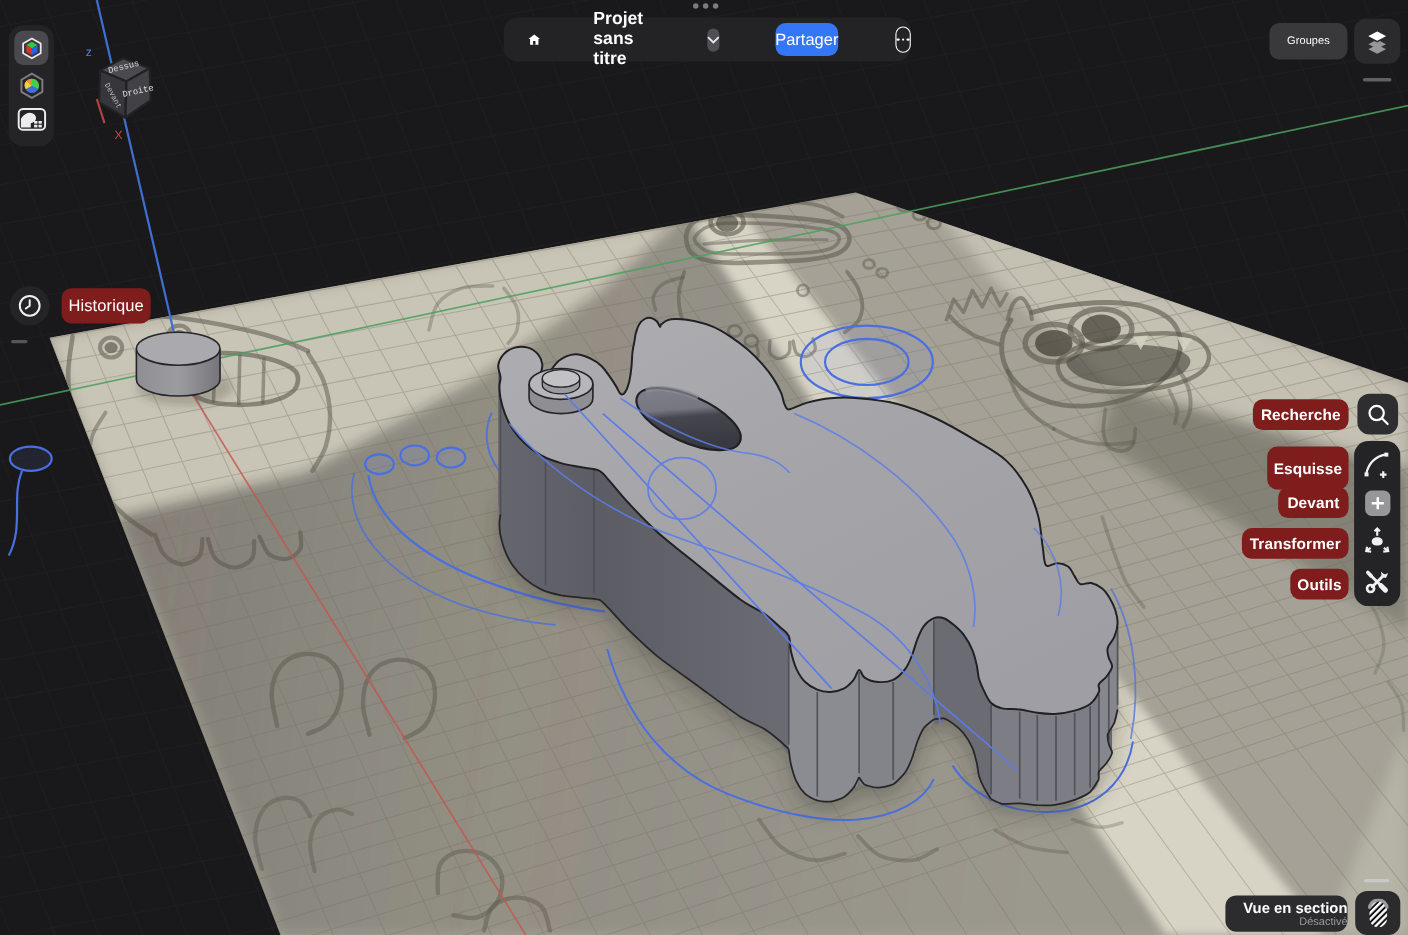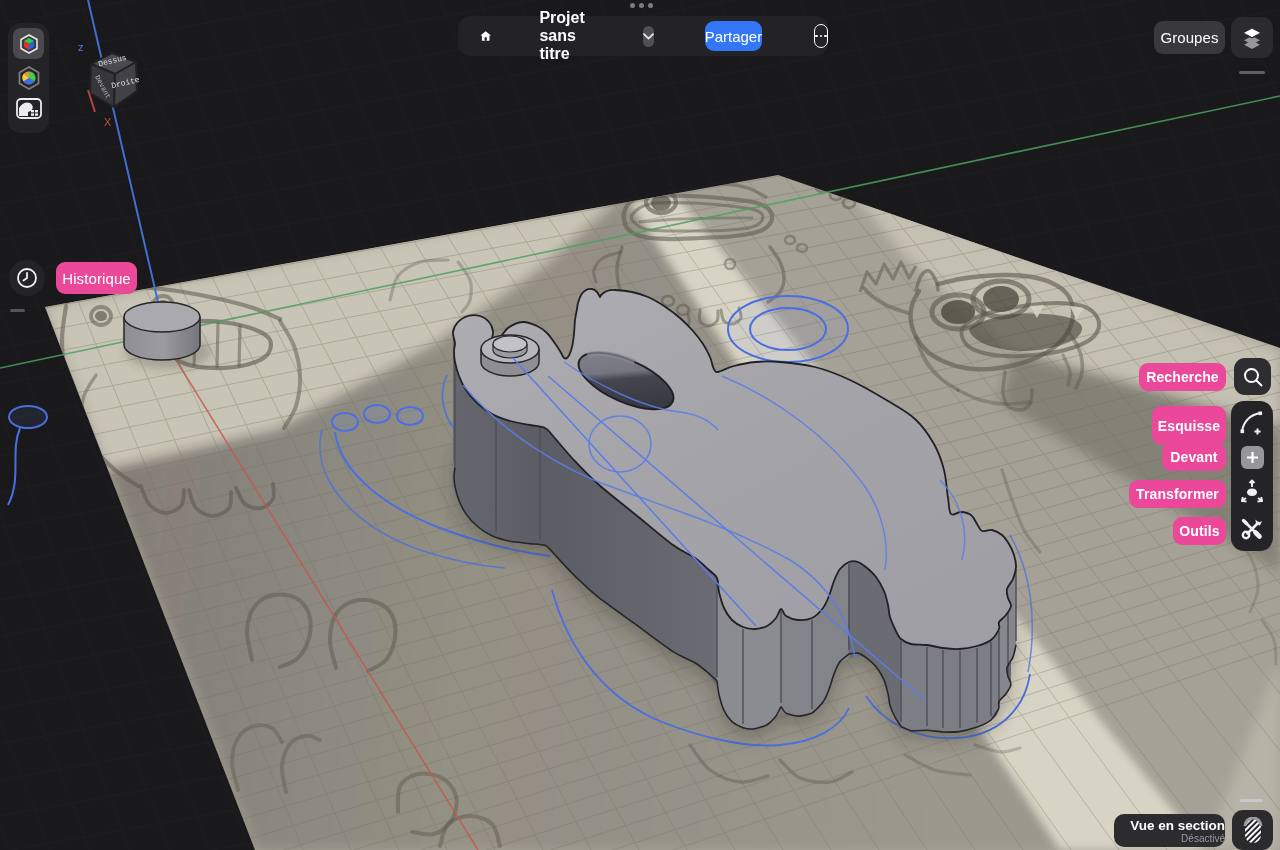--- a/index.html
+++ b/index.html
@@ -1,19 +1,19 @@
 <!DOCTYPE html>
 <html><head><meta charset="utf-8"><style>
 * { margin:0; padding:0; box-sizing:border-box; }
 html,body { width:1280px; height:850px; overflow:hidden; background:#19191b;
   font-family:"Liberation Sans", sans-serif; }
 #stage { position:relative; width:1280px; height:850px; }
 #scene { position:absolute; left:0; top:0; }
 .abs { position:absolute; }
-.lbl { background:#ec4899; color:#fff; border-radius:9px; font-size:14px; font-weight:700;
+.lbl { background:#7f1d1d; color:#fff; border-radius:9px; font-size:14px; font-weight:700;
   display:flex; align-items:center; justify-content:center; letter-spacing:0.1px; }
 .ibtn { background:#2b2b2e; border-radius:11px; display:flex;align-items:center;justify-content:center; }
 svg.ic { display:block; }
 </style></head>
 <body>
 <div id="stage">
 <div id="scene"><svg width="1280" height="850" viewBox="0 0 1280 850">
 <defs>
 <path id="bear" d="M455.0,343.0 C454.8,339.8 452.5,335.5 453.0,332.0 C453.5,328.5 455.5,324.7 458.0,322.0 C460.5,319.3 464.3,317.0 468.0,316.0 C471.7,315.0 476.5,315.0 480.0,316.0 C483.5,317.0 486.8,319.5 489.0,322.0 C491.2,324.5 492.5,328.0 493.0,331.0 C493.5,334.0 491.5,338.0 492.0,340.0 C492.5,342.0 493.3,345.0 496.0,343.0 C498.7,341.0 503.5,331.5 508.0,328.0 C512.5,324.5 518.2,322.3 523.0,322.0 C527.8,321.7 533.0,324.2 537.0,326.0 C541.0,327.8 544.2,330.3 547.0,333.0 C549.8,335.7 551.8,339.0 554.0,342.0 C556.2,345.0 558.3,348.3 560.0,351.0 C561.7,353.7 562.7,357.0 564.0,358.0 C565.3,359.0 566.7,358.8 568.0,357.0 C569.3,355.2 571.0,350.8 572.0,347.0 C573.0,343.2 573.5,338.5 574.0,334.0 C574.5,329.5 574.5,324.2 575.0,320.0 C575.5,315.8 576.5,311.8 577.0,309.0 C577.5,306.2 577.3,305.3 578.0,303.0 C578.7,300.7 579.7,297.2 581.0,295.0 C582.3,292.8 584.2,291.0 586.0,290.0 C587.8,289.0 590.2,288.7 592.0,289.0 C593.8,289.3 595.7,290.7 597.0,292.0 C598.3,293.3 599.3,296.5 600.0,297.0 C600.7,297.5 599.8,296.0 601.0,295.0 C602.2,294.0 604.7,291.8 607.0,291.0 C609.3,290.2 610.8,289.8 615.0,290.0 C619.2,290.2 626.5,290.8 632.0,292.0 C637.5,293.2 642.7,294.7 648.0,297.0 C653.3,299.3 658.7,302.5 664.0,306.0 C669.3,309.5 675.2,313.8 680.0,318.0 C684.8,322.2 689.2,326.7 693.0,331.0 C696.8,335.3 700.2,339.7 703.0,344.0 C705.8,348.3 708.3,353.2 710.0,357.0 C711.7,360.8 712.0,364.5 713.0,367.0 C714.0,369.5 714.7,371.3 716.0,372.0 C717.3,372.7 718.0,372.0 721.0,371.0 C724.0,370.0 728.3,367.5 734.0,366.0 C739.7,364.5 747.3,362.7 755.0,362.0 C762.7,361.3 770.0,361.2 780.0,362.0 C790.0,362.8 803.3,364.0 815.0,367.0 C826.7,370.0 837.8,374.3 850.0,380.0 C862.2,385.7 877.2,394.5 888.0,401.0 C898.8,407.5 907.3,411.8 915.0,419.0 C922.7,426.2 929.2,435.5 934.0,444.0 C938.8,452.5 941.7,461.0 944.0,470.0 C946.3,479.0 946.8,490.7 948.0,498.0 C949.2,505.3 948.8,511.7 951.0,514.0 C953.2,516.3 957.7,511.8 961.0,512.0 C964.3,512.2 968.3,513.0 971.0,515.0 C973.7,517.0 975.2,521.3 977.0,524.0 C978.8,526.7 979.5,530.0 982.0,531.0 C984.5,532.0 988.7,529.3 992.0,530.0 C995.3,530.7 999.2,532.7 1002.0,535.0 C1004.8,537.3 1007.0,540.7 1009.0,544.0 C1011.0,547.3 1012.8,551.2 1014.0,555.0 C1015.2,558.8 1016.2,563.0 1016.0,567.0 C1015.8,571.0 1014.5,575.3 1013.0,579.0 C1011.5,582.7 1007.8,585.8 1007.0,589.0 C1006.2,592.2 1007.3,595.2 1008.0,598.0 C1008.7,600.8 1011.3,603.2 1011.0,606.0 C1010.7,608.8 1008.0,612.3 1006.0,615.0 C1004.0,617.7 1000.2,619.7 999.0,622.0 C997.8,624.3 1000.3,626.0 999.0,629.0 C997.7,632.0 994.7,637.2 991.0,640.0 C987.3,642.8 982.3,644.5 977.0,646.0 C971.7,647.5 964.7,648.7 959.0,649.0 C953.3,649.3 948.3,648.7 943.0,648.0 C937.7,647.3 932.3,645.7 927.0,645.0 C921.7,644.3 915.3,645.0 911.0,644.0 C906.7,643.0 903.7,641.5 901.0,639.0 C898.3,636.5 896.8,632.7 895.0,629.0 C893.2,625.3 891.2,621.0 890.0,617.0 C888.8,613.0 889.0,609.3 888.0,605.0 C887.0,600.7 886.0,595.7 884.0,591.0 C882.0,586.3 878.8,580.8 876.0,577.0 C873.2,573.2 870.0,570.5 867.0,568.0 C864.0,565.5 861.0,563.0 858.0,562.0 C855.0,561.0 852.0,560.8 849.0,562.0 C846.0,563.2 842.5,565.8 840.0,569.0 C837.5,572.2 835.8,576.5 834.0,581.0 C832.2,585.5 830.8,591.5 829.0,596.0 C827.2,600.5 825.8,604.3 823.0,608.0 C820.2,611.7 816.2,616.0 812.0,618.0 C807.8,620.0 802.3,620.3 798.0,620.0 C793.7,619.7 788.8,617.8 786.0,616.0 C783.2,614.2 782.7,608.7 781.0,609.0 C779.3,609.3 778.3,615.2 776.0,618.0 C773.7,620.8 770.5,624.2 767.0,626.0 C763.5,627.8 759.0,628.8 755.0,629.0 C751.0,629.2 746.8,628.5 743.0,627.0 C739.2,625.5 735.2,623.2 732.0,620.0 C728.8,616.8 726.2,612.7 724.0,608.0 C721.8,603.3 720.2,597.0 719.0,592.0 C717.8,587.0 718.7,581.7 717.0,578.0 C715.3,574.3 712.7,573.3 709.0,570.0 C705.3,566.7 701.0,562.2 695.0,558.0 C689.0,553.8 682.8,552.2 673.0,545.0 C663.2,537.8 648.5,525.2 636.0,515.0 C623.5,504.8 608.7,493.5 598.0,484.0 C587.3,474.5 579.5,466.0 572.0,458.0 C564.5,450.0 557.5,441.0 553.0,436.0 C548.5,431.0 548.8,429.8 545.0,428.0 C541.2,426.2 535.8,426.2 530.0,425.0 C524.2,423.8 516.3,422.8 510.0,421.0 C503.7,419.2 497.5,417.0 492.0,414.0 C486.5,411.0 481.3,407.0 477.0,403.0 C472.7,399.0 469.0,394.5 466.0,390.0 C463.0,385.5 460.8,380.7 459.0,376.0 C457.2,371.3 455.8,366.2 455.0,362.0 C454.2,357.8 454.0,354.2 454.0,351.0 C454.0,347.8 455.2,346.2 455.0,343.0 Z"></path>
 <clipPath id="pclip">
@@ -443,21 +443,21 @@
         </svg>
 </div>
 <div style="margin-left:16px;width:85px;height:30px;background:#3477f6;border-radius:9px;color:#fff;font-size:15px;display:flex;align-items:center;justify-content:center;">Partager</div>
 <div style="margin-left:17px;width:24px;height:24px;border-radius:13px;border:1.6px solid #fff;display:flex;align-items:center;justify-content:center;gap:2px;">
 <div style="width:2.6px;height:2.6px;border-radius:2px;background:#fff"></div>
 <div style="width:2.6px;height:2.6px;border-radius:2px;background:#fff"></div>
 <div style="width:2.6px;height:2.6px;border-radius:2px;background:#fff"></div>
 </div>
 </div>
 
-<div class="abs lbl" style="left:1154px;top:21px;width:71px;height:33px;font-weight:400;font-size:15px;background:#39393c;">Groupes</div>
+<div class="abs lbl" style="left:1154px;top:21px;width:71px;height:33px;font-weight:400;font-size:10px;background:#39393c;">Groupes</div>
 <div class="abs ibtn" style="left:1231px;top:17px;width:42px;height:41px;">
 <svg class="ic" width="26" height="26" viewBox="0 0 26 26">
 <path d="M13 11 L21 15.2 L13 19.4 L5 15.2 Z" fill="#97979c"></path>
 <path d="M13 15.5 L21 19.7 L13 23.9 L5 19.7 Z" fill="#97979c"></path>
 <path d="M13 2.8 L22.5 7.8 L13 12.8 L3.5 7.8 Z" fill="#fff" stroke="#2b2b2e" stroke-width="1.4"></path>
 </svg>
 </div>
 <div class="abs" style="left:1239px;top:71px;width:26px;height:2.5px;background:#606064;border-radius:2px;"></div>
 
 <div class="abs" style="left:8px;top:23px;width:41px;height:110px;background:#242427;border-radius:13px;padding-top:5px;display:flex;flex-direction:column;align-items:center;gap:6px;">

